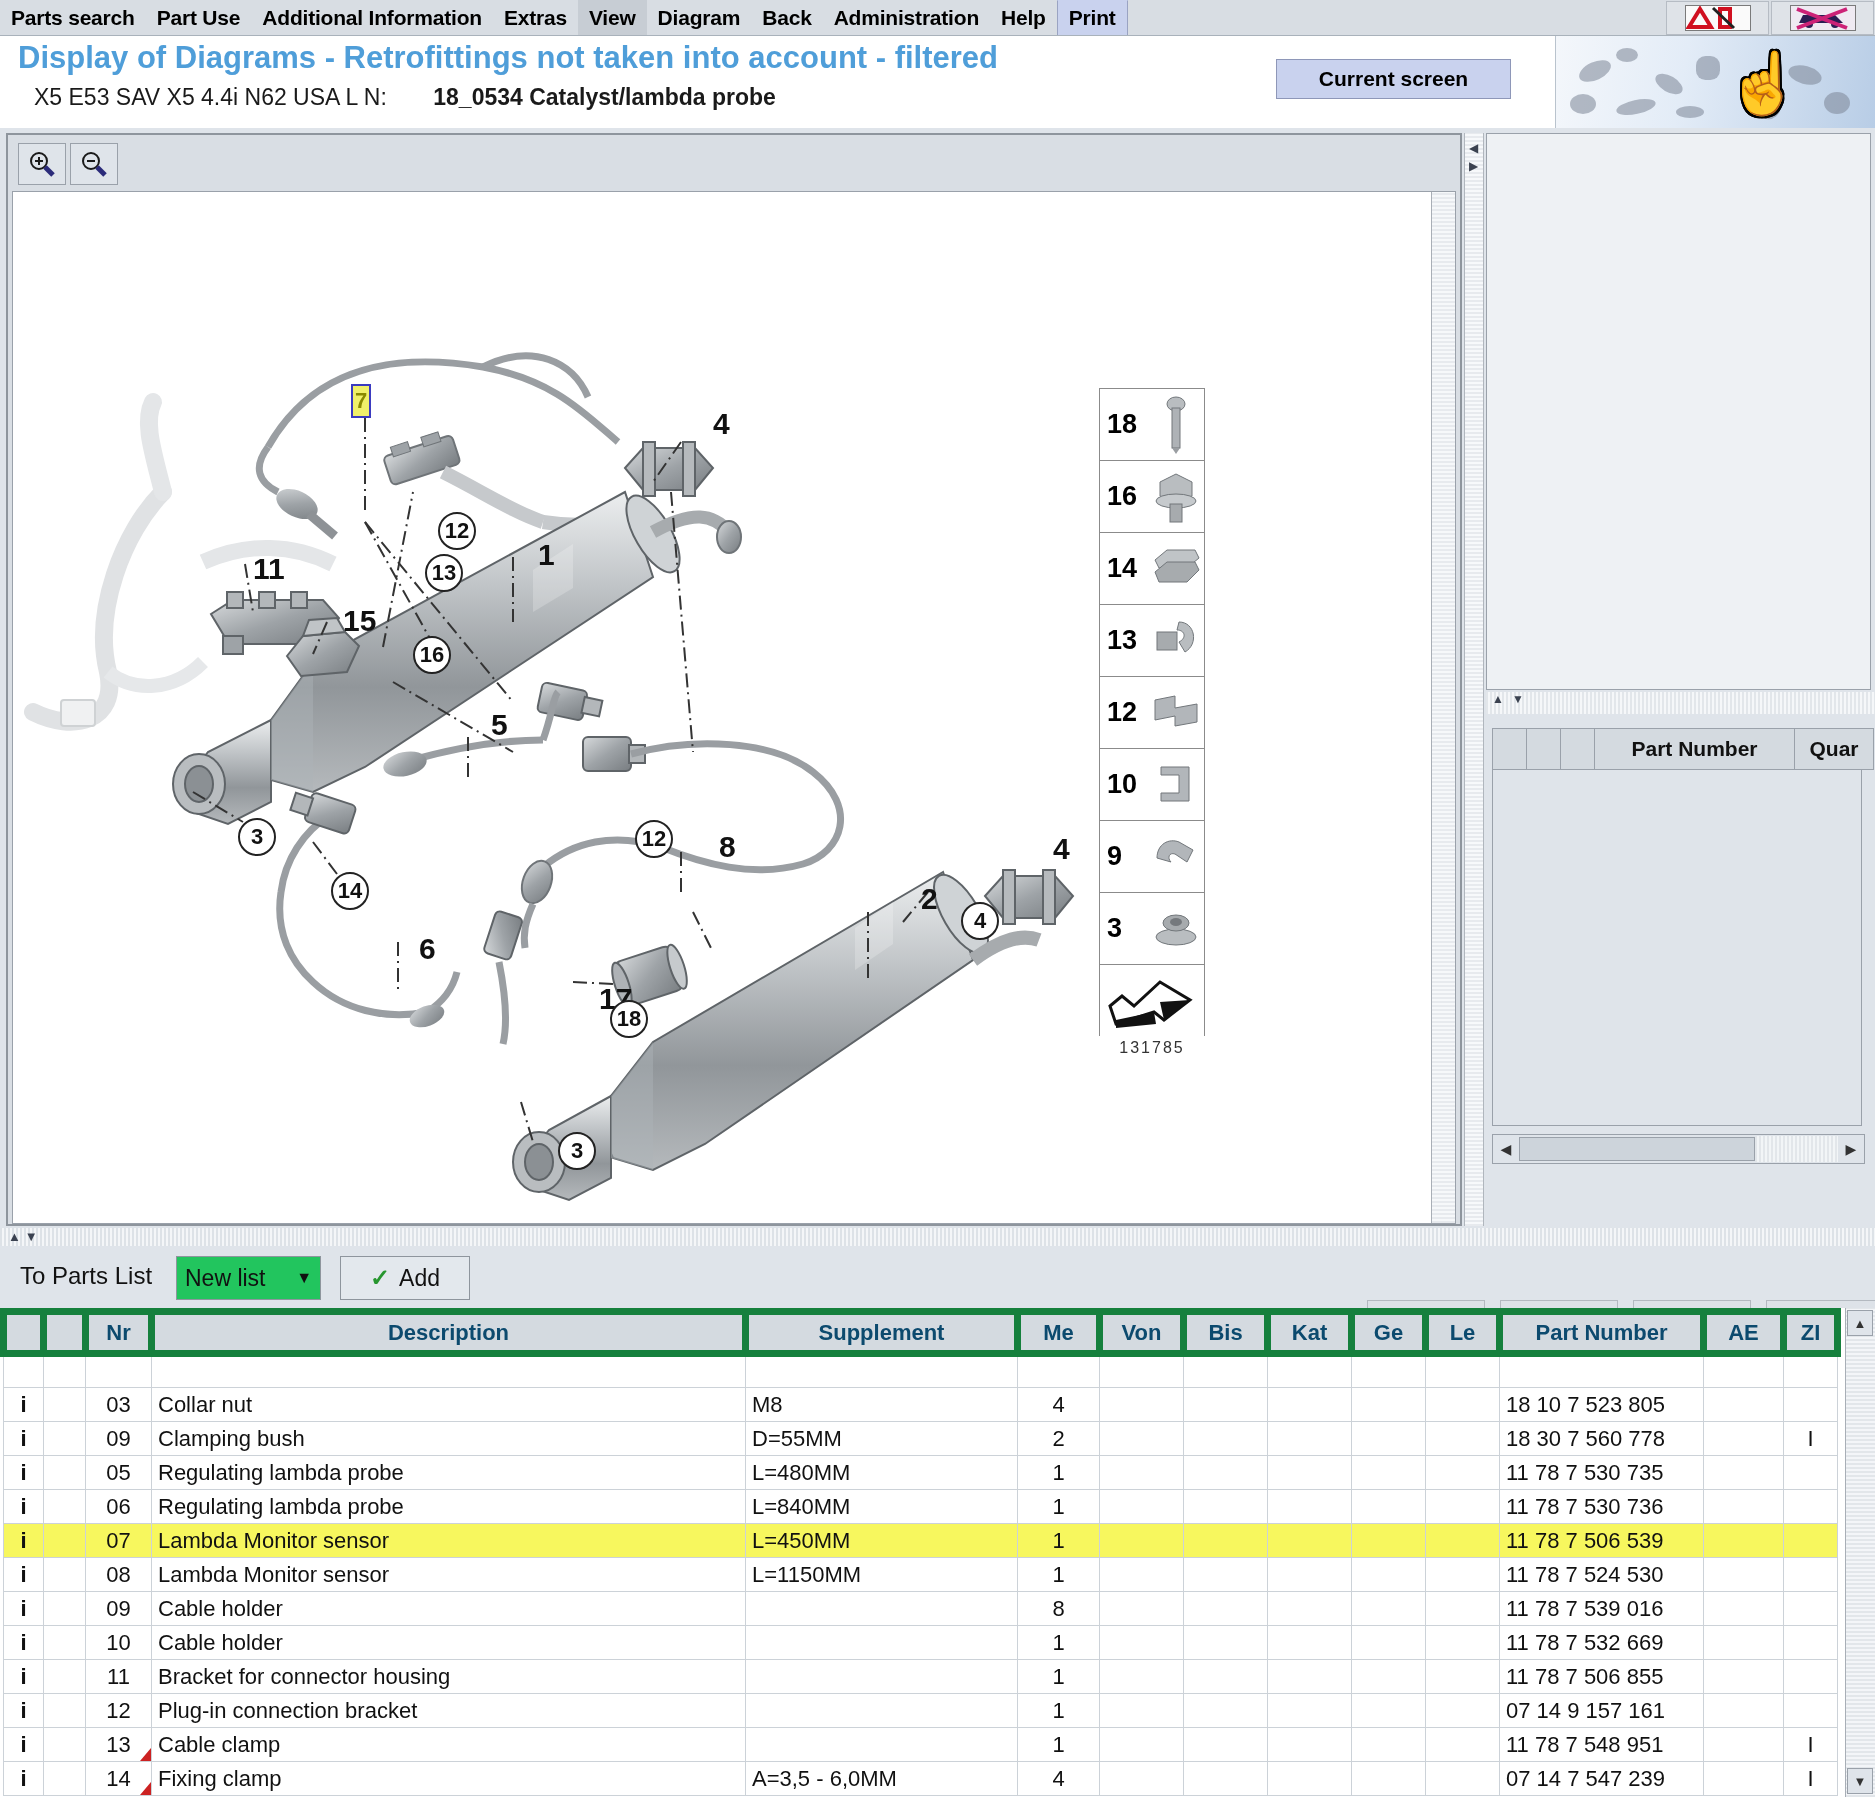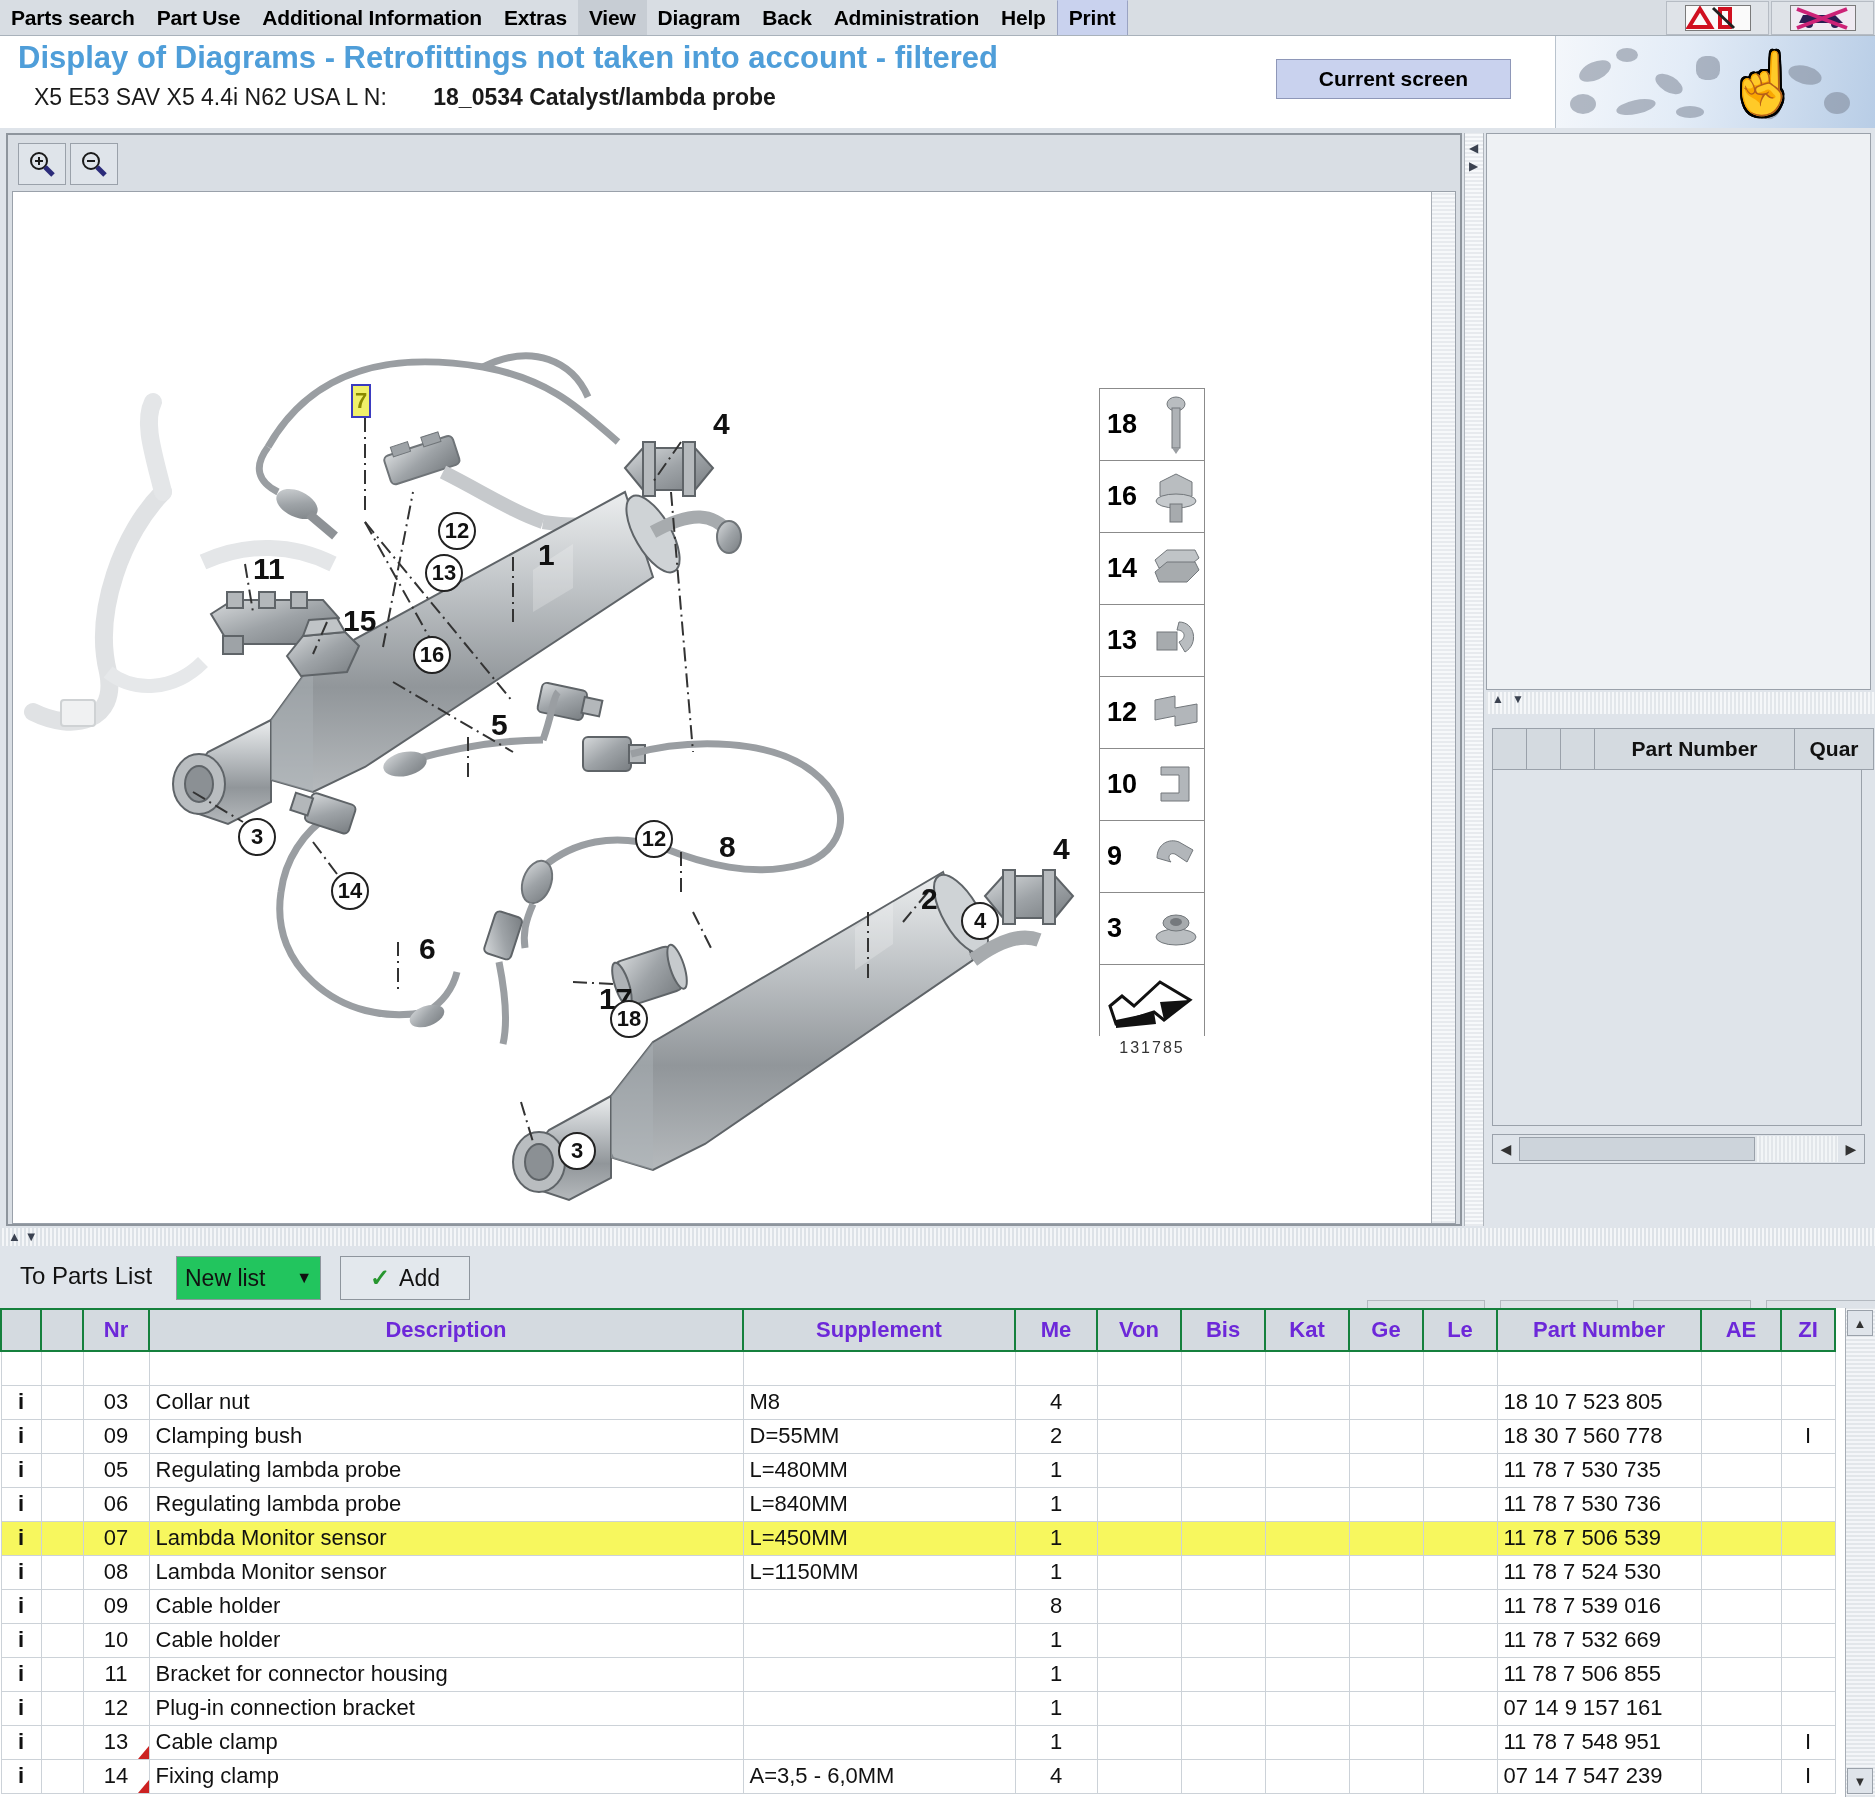--- a/index.html
+++ b/index.html
@@ -196,22 +196,22 @@
     position: absolute; top: 10px; width: 118px; height: 44px;
     background: #dde2e8; border: 1px solid #b3b9c0;
     display: flex; align-items: center; justify-content: center;
     font-size: 23px; font-weight: bold; color: #9aa0a7; margin-top: 44px;
   }
 
   
   .table-wrap { position: absolute; left: 0; top: 1308px; width: 1875px; height: 489px; background: #fff; overflow: hidden; }
   table.parts { border-collapse: collapse; width: 1820px; table-layout: fixed; }
   table.parts th {
-    background: #d4dae0; border: 2px solid #15803d;
-    font-size: 22px; font-weight: bold; color: #6d28d9; height: 42px; padding: 0 4px;
+    background: #d4dae0; border: 7px solid #15803d;
+    font-size: 22px; font-weight: bold; color: #0c4a6e; height: 42px; padding: 0 4px;
   }
   table.parts td {
     border: 1px solid #ccd2d8; height: 34px; font-size: 22px; color: #111;
     padding: 0 6px; background: #fff; white-space: nowrap; overflow: hidden;
   }
   td.c-info { text-align: center; color: #a02030; font-weight: bold; font-size: 22px; padding: 0; }
   td.c-nr { text-align: center; position: relative; }
   td.c-me { text-align: center; }
   td.c-zi { text-align: center; }
   tr.row-hl td { background: #f7f75e; }

